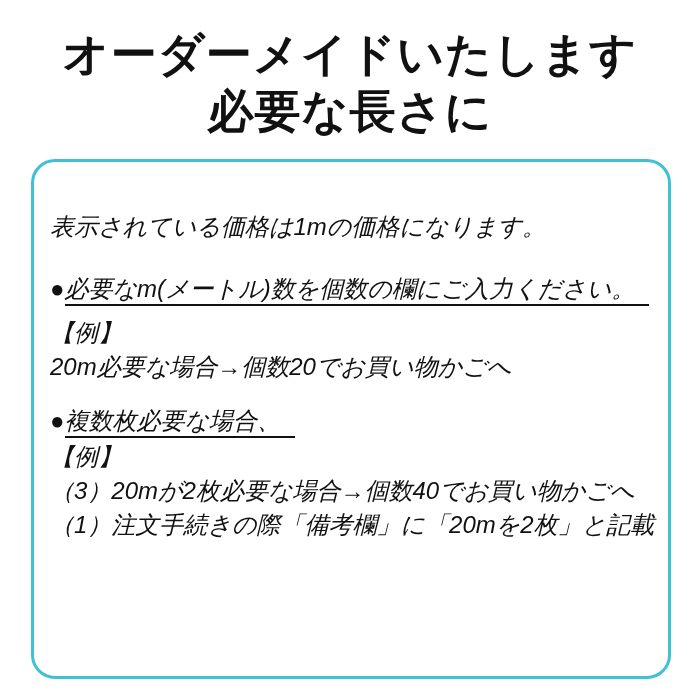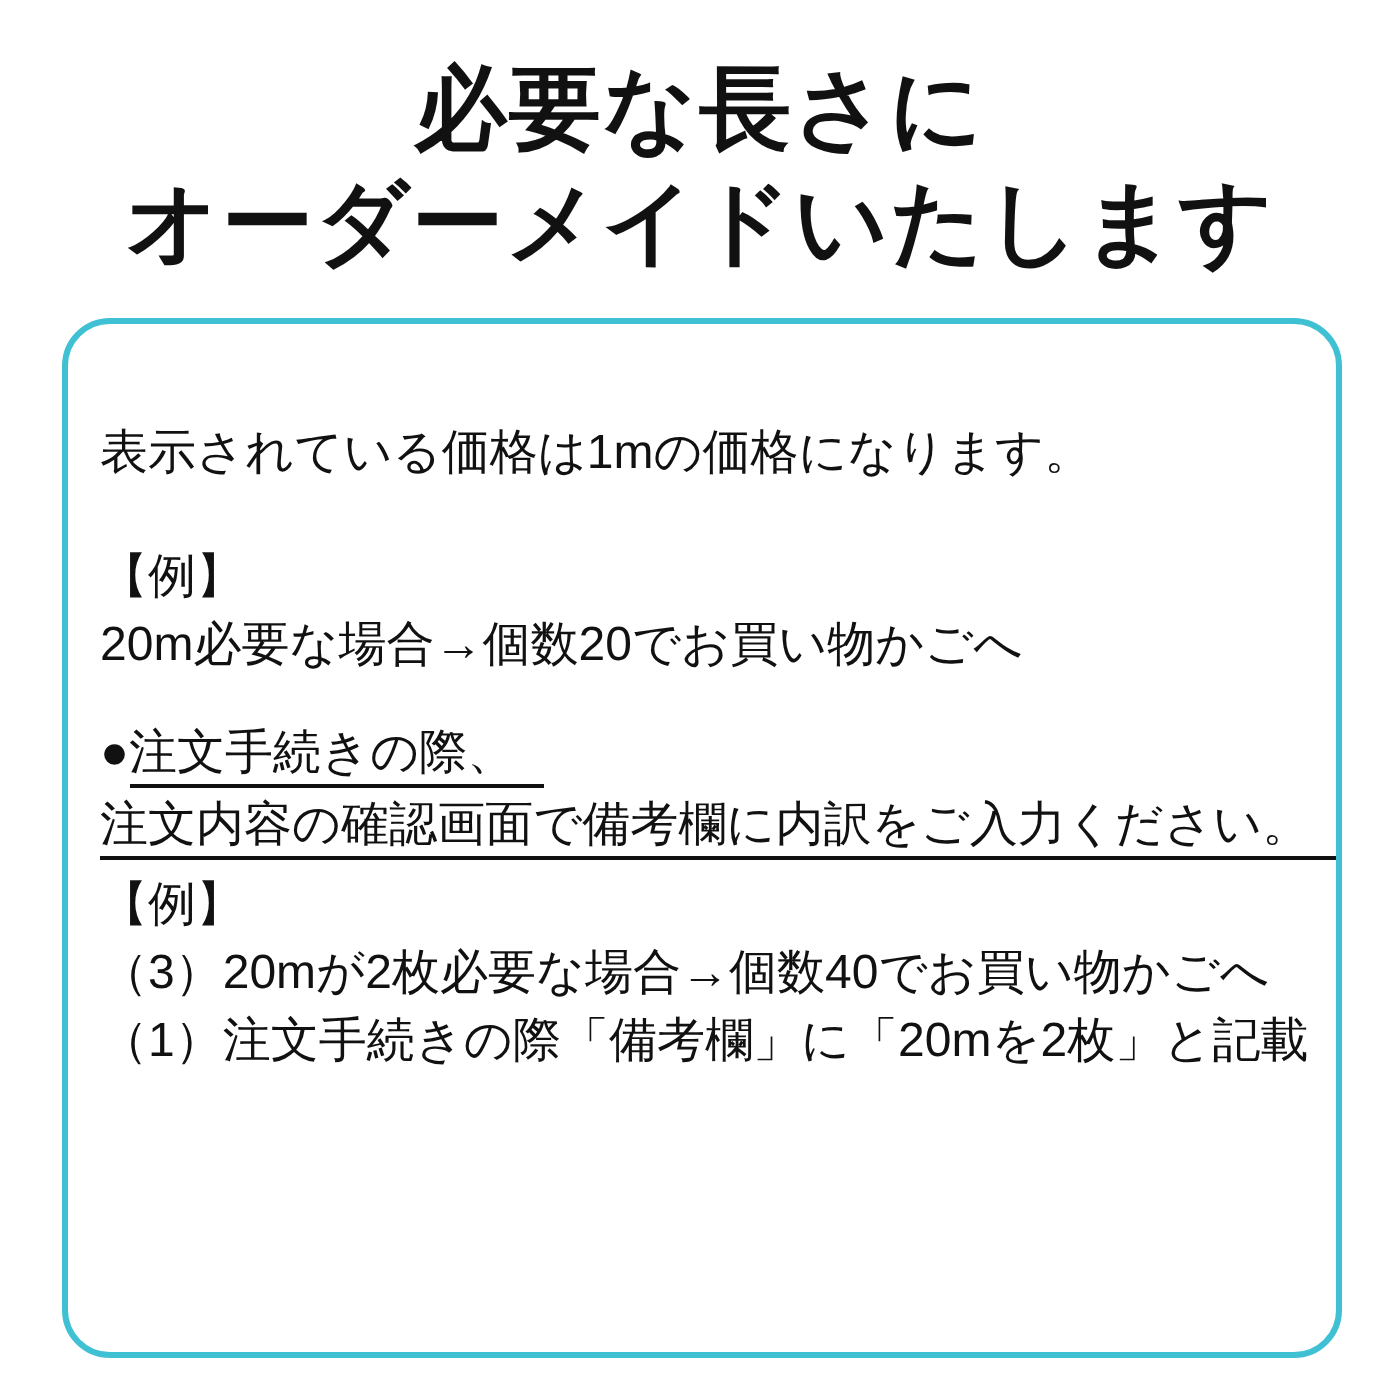--- a/index.html
+++ b/index.html
@@ -34,60 +34,61 @@
     border-radius:24px;
     background:#ffffff;
     padding:48px 14px 0 16px;
     overflow:hidden;
   }
   .line{
     font-size:24px;
     line-height:34px;
     white-space:nowrap;
     margin:0;
+    font-style:italic;
   }
   .intro{margin-bottom:28px;}
   .s1-heading{margin-bottom:10px;}
   .s1-example{margin-bottom:20px;}
   .s2-head1{margin-bottom:2px;}
   .s2-head2{margin-bottom:6px;}
   .u{
     border-bottom:2px solid var(--ink);
     padding-bottom:2px;
   }
   .u-tail{padding-right:14px;}
   .bullet{
     display:inline-block;
     font-size:24px;
   }
 </style>
 </head>
 <body>
 
 <header class="headline">
+  <div>オーダーメイドいたします</div>
   <div>必要な長さに</div>
-  <div>オーダーメイドいたします</div>
 </header>
 
 <section class="info-box">
 
   <p class="line intro">表示されている価格は1mの価格になります。</p>
 
+  <p class="line s1-heading">
+    <span class="bullet">●</span><span class="u u-tail">必要なm(メートル)数を個数の欄にご入力ください。</span>
+  </p>
 
   <p class="line">【例】</p>
 
   <p class="line s1-example">20m必要な場合→個数20でお買い物かごへ</p>
 
   <p class="line s2-head1">
-    <span class="bullet">●</span><span class="u u-tail">注文手続きの際、</span>
+    <span class="bullet">●</span><span class="u u-tail">複数枚必要な場合、</span>
   </p>
 
-  <p class="line s2-head2">
-    <span class="u u-tail">注文内容の確認画面で備考欄に内訳をご入力ください。</span>
-  </p>
 
   <p class="line">【例】</p>
 
   <p class="line">（3）20mが2枚必要な場合→個数40でお買い物かごへ</p>
 
   <p class="line">（1）注文手続きの際「備考欄」に「20mを2枚」と記載</p>
 
 
 </section>
 

